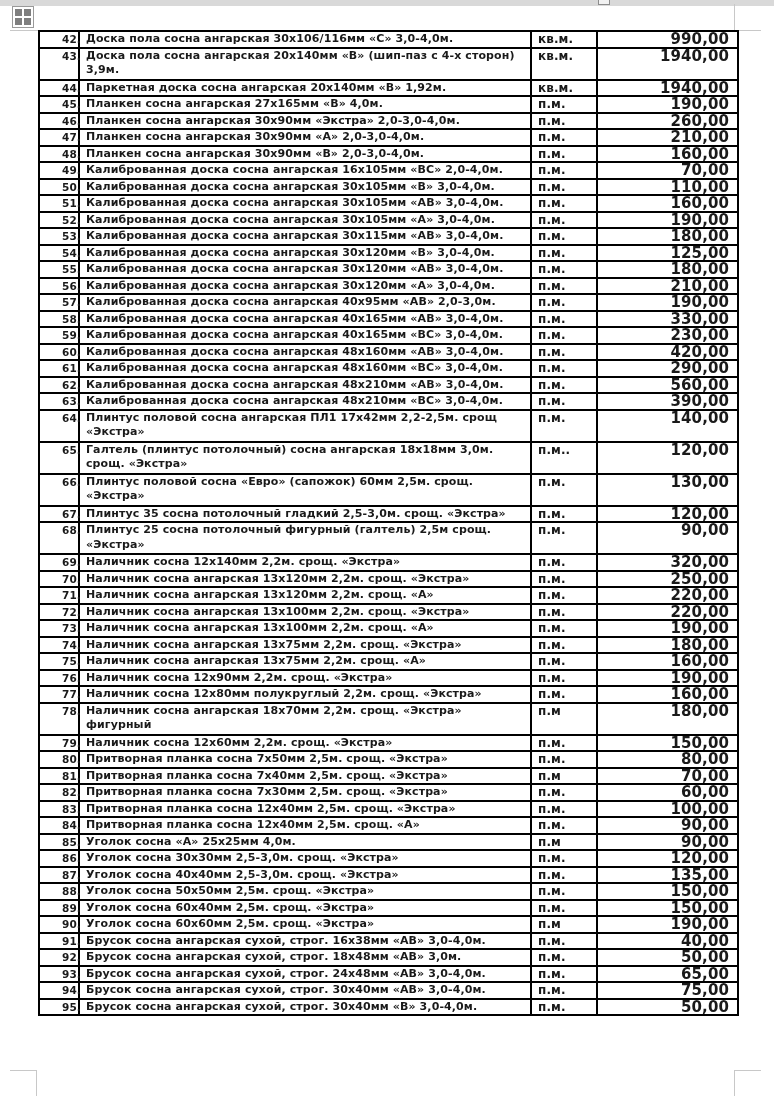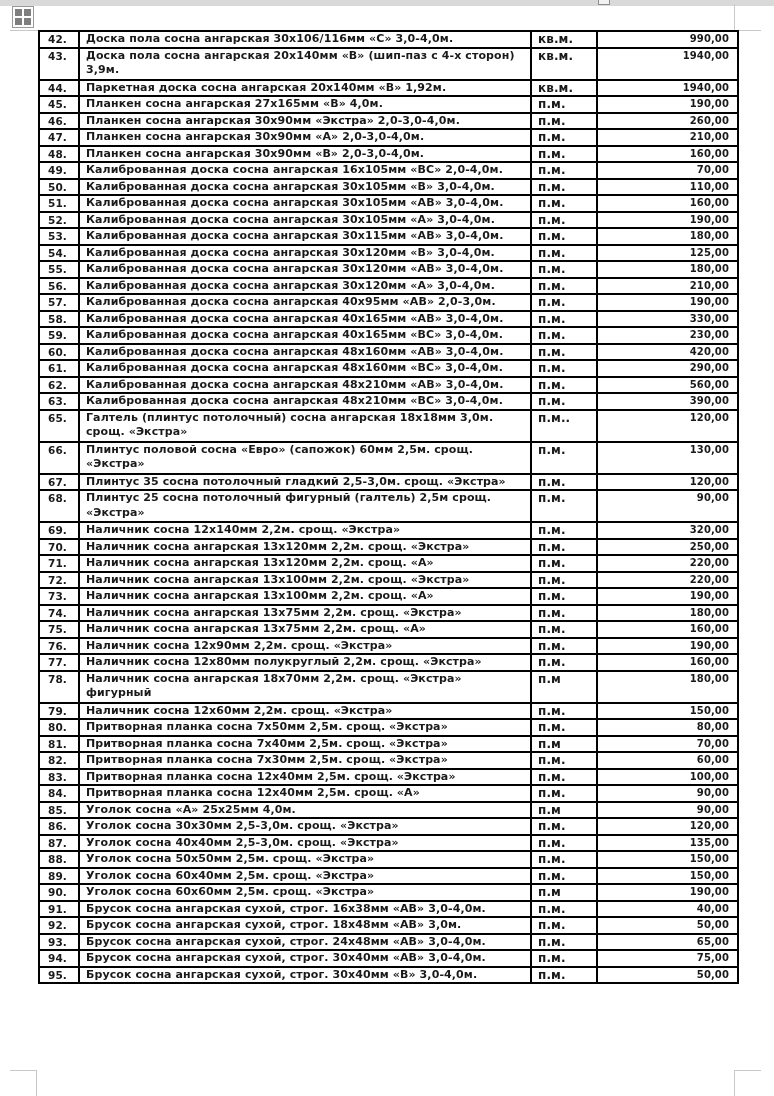--- a/index.html
+++ b/index.html
@@ -43,24 +43,24 @@
   }
   table.price td {
     border: 2px solid #000;
     padding: 0 4px 0 6px;
     vertical-align: top;
     line-height: 14.5px;
     height: 14px;
     letter-spacing: 0.1px;
     white-space: normal;
   }
-  table.price td.num { font-size: 10.5px; padding-left: 8px; }
+  table.price td.num { font-size: 10.5px; padding-left: 22px; }
   table.price td.name { padding-right: 2px; }
   table.price td.unit { padding-left: 6px; font-size: 12px; }
-  table.price td.price-cell { text-align: right; padding-right: 8px; font-size: 10px; }
+  table.price td.price-cell { text-align: right; padding-right: 8px; font-size: 15px; }
   table.price tr.tall td { height: 30px; }
   col.c1 { width: 40px; }
   col.c2 { width: 452px; }
   col.c3 { width: 66px; }
   col.c4 { width: 141px; }
 </style>
 </head>
 <body>
 
 <div class="topbar"></div>
@@ -210,20 +210,26 @@
         <td class="unit">п.м.</td>
         <td class="price-cell">560,00</td>
       </tr>
       <tr>
         <td class="num">63.</td>
         <td class="name">Калиброванная доска сосна ангарская  48х210мм «ВС» 3,0-4,0м.</td>
         <td class="unit">п.м.</td>
         <td class="price-cell">390,00</td>
       </tr>
       <tr class="tall">
+        <td class="num">64.</td>
+        <td class="name">Плинтус половой сосна ангарская ПЛ1 17х42мм 2,2-2,5м. срощ «Экстра»</td>
+        <td class="unit">п.м.</td>
+        <td class="price-cell">140,00</td>
+      </tr>
+      <tr class="tall">
         <td class="num">65.</td>
         <td class="name">Галтель (плинтус потолочный)  сосна ангарская 18х18мм 3,0м. срощ. «Экстра»</td>
         <td class="unit">п.м..</td>
         <td class="price-cell">120,00</td>
       </tr>
       <tr class="tall">
         <td class="num">66.</td>
         <td class="name">Плинтус половой сосна «Евро» (сапожок) 60мм 2,5м. срощ. «Экстра»</td>
         <td class="unit">п.м.</td>
         <td class="price-cell">130,00</td>

